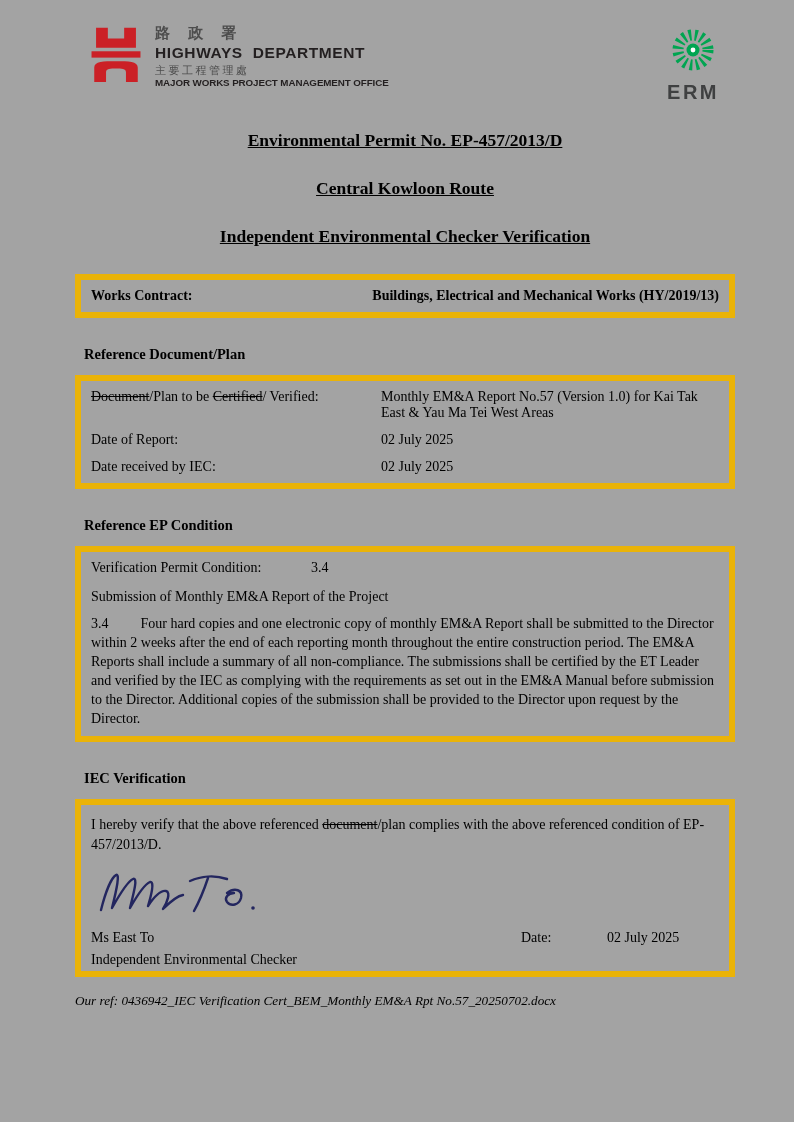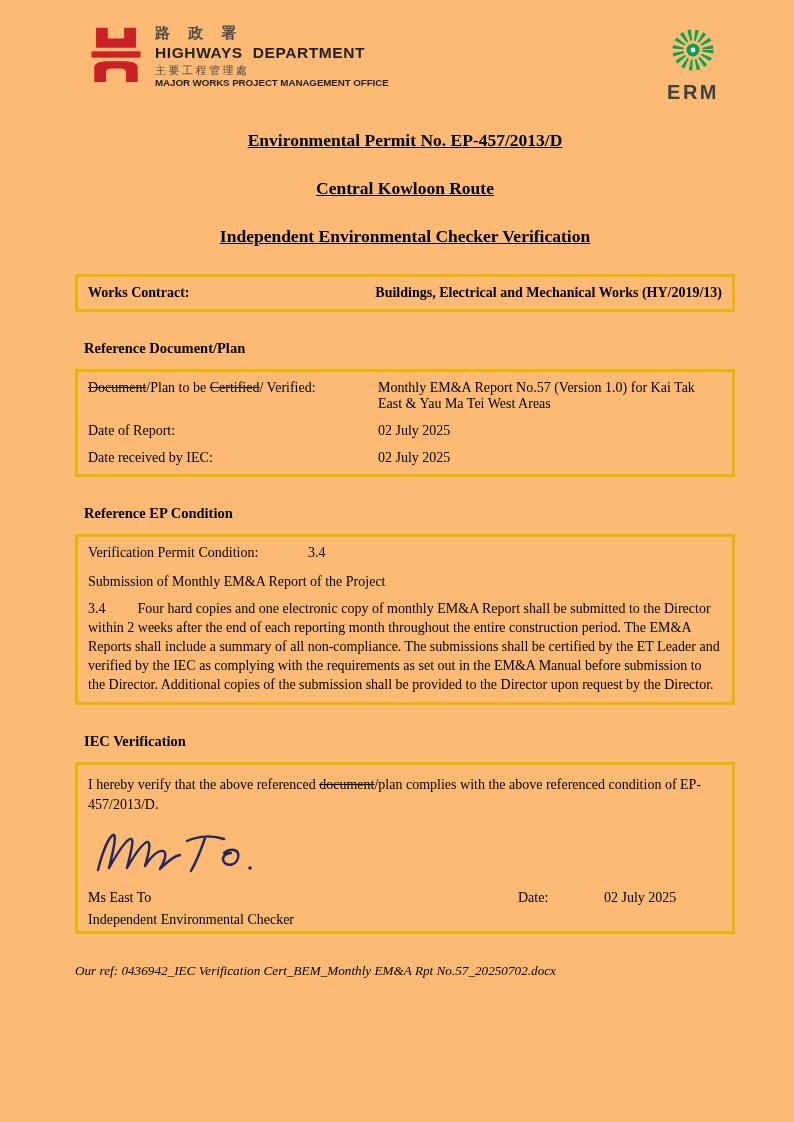--- a/index.html
+++ b/index.html
@@ -2,21 +2,21 @@
 <html><head>
 <meta charset="utf-8">
 <style>
   * { box-sizing: border-box; }
   html, body { margin: 0; padding: 0; background: #e8e8e8; }
   body { font-family: "Liberation Serif", serif; color: #000; }
   .page {
     position: relative;
     width: 794px; height: 1122px;
     margin: 0 auto;
-    background: #fdba74;
+    background: #a3a3a3;
     padding: 24px 59px 0 75px;
     overflow: hidden;
   }
 
   
   .header { display: flex; justify-content: space-between; align-items: flex-start; padding-left: 12px; }
   .dept-brand { display: flex; align-items: flex-start; gap: 10px; }
   .dept-logo svg { display: block; }
   .dept-text { display: flex; flex-direction: column; line-height: 1.12; padding-top: 1px; font-family: "Liberation Sans", sans-serif; }
   .dept-cn   { font-size: 15px; letter-spacing: 7px; color: #4d4d4d; font-weight: bold; }
@@ -24,21 +24,21 @@
   .office-cn { font-size: 11px; color: #4d4d4d; letter-spacing: 2.5px; margin-top: 3px; }
   .office-en { font-size: 9.8px; font-weight: bold; color: #231f20; letter-spacing: -0.1px; margin-top: 2px; }
   .erm-brand { display: flex; flex-direction: column; align-items: center; margin-right: 16px; margin-top: 1px; }
   .erm-label { font-family: "Liberation Sans", sans-serif; font-size: 20px; letter-spacing: 2.5px; color: #3f4041; font-weight: 600; margin-top: 2px; }
 
   
   .titles { text-align: center; margin-top: 26px; text-decoration: underline; }
   .doc-title { font-size: 17.5px; font-weight: bold; margin: 0 0 27px 0; }
 
   
-  .box { border: 3px solid #eab308; width: 660px; padding: 8px 10px; font-size: 14px; }
+  .box { border: 6px solid #eab308; width: 660px; padding: 8px 10px; font-size: 14px; }
   .works-box { display: flex; justify-content: space-between; align-items: baseline; margin-top: 3px; }
   .works-box .lbl { font-weight: bold; }
   .works-box .val { font-weight: bold; white-space: nowrap; }
 
   .section-heading { font-size: 14.5px; font-weight: bold; margin: 28px 0 12px 9px; }
 
   .kv-row { display: flex; align-items: flex-start; }
   .kv-row + .kv-row { margin-top: 11px; }
   .kv-row .label { width: 290px; flex: none; }
   .kv-row .value { flex: 1; }
@@ -51,21 +51,21 @@
 
   .iec-box { padding: 10px 12px 3px 10px; }
   .iec-statement { line-height: 1.45; }
   .signature { margin: 10px 0 2px 4px; }
   .signature svg { display: block; }
   .sign-row { display: flex; align-items: baseline; margin-top: 6px; }
   .sign-name { width: 430px; flex: none; }
   .date-label { width: 86px; flex: none; }
   .signer-title { margin-top: 6px; }
 
-  .footer-ref { margin-top: 29px; font-style: italic; font-size: 13.2px; }
+  .footer-ref { margin-top: 16px; font-style: italic; font-size: 13.2px; }
 </style>
 </head>
 <body>
 
 <div class="page">
 
   <div class="header">
     <div class="dept-brand">
       <span class="dept-logo">
         <svg width="58" height="60" viewBox="0 0 64 66">

